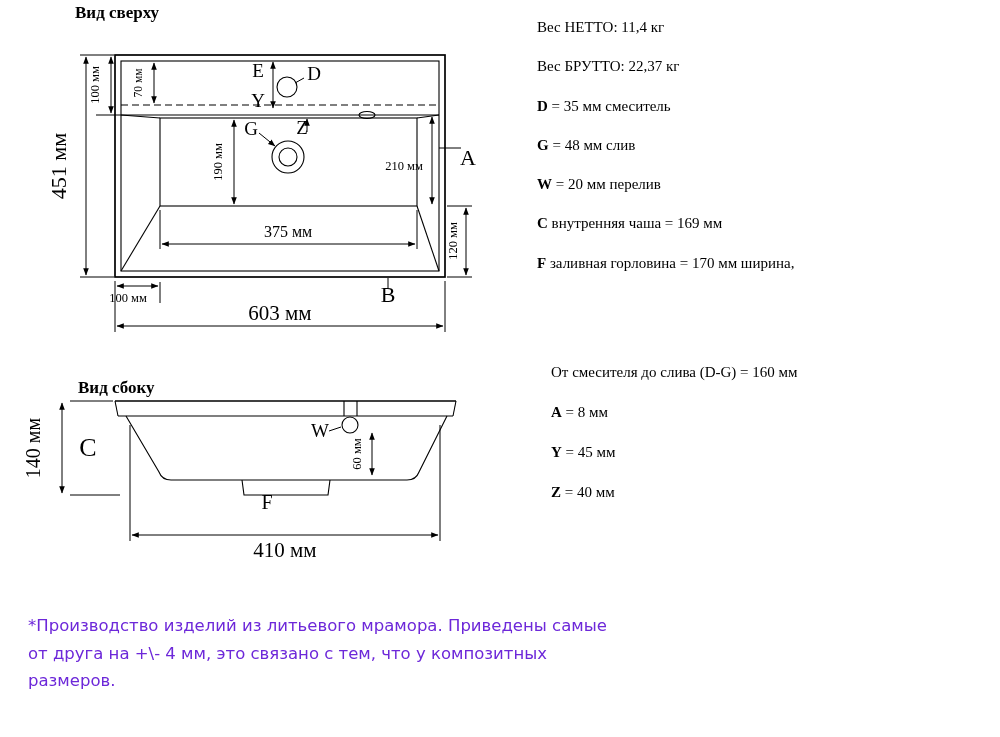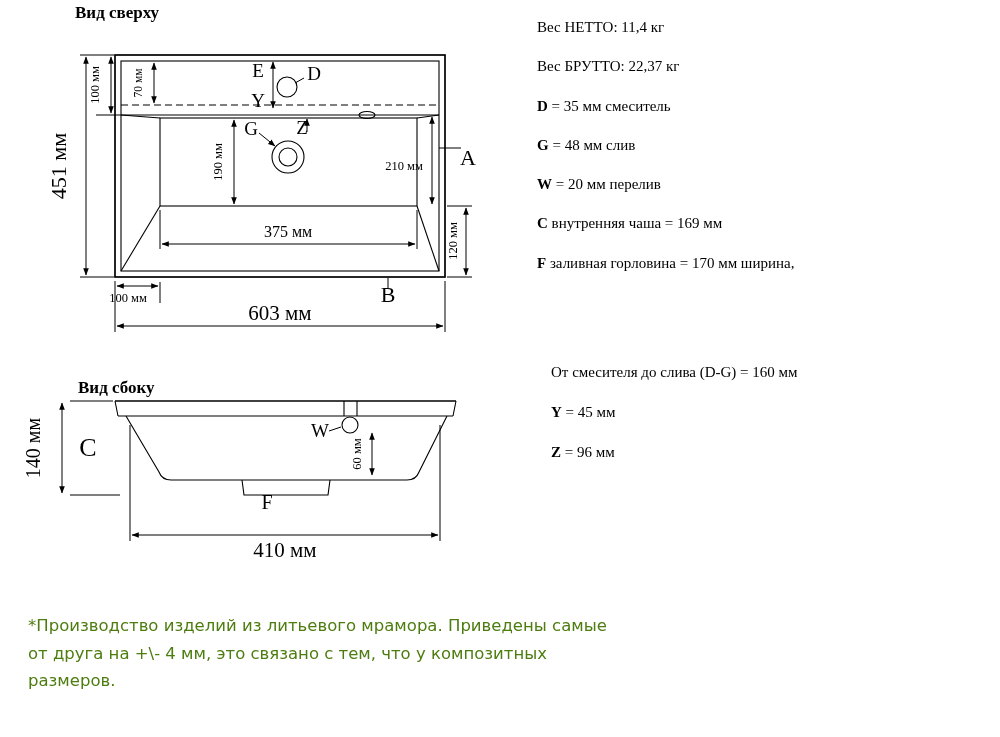--- a/index.html
+++ b/index.html
@@ -12,21 +12,21 @@
   .view-title { font-size:17px; font-weight:700; font-family:"Liberation Serif", serif; }
 
   
   .specs { width:460px; }
   .spec-line { display:block; font-size:15px; line-height:39.3px; white-space:nowrap; }
   .specs-bottom .spec-line { line-height:40px;margin-left:14px; }
   .spec-line b { font-weight:700; }
 
   
   .footnote { width:604px; font-family:"DejaVu Sans", sans-serif; }
-  .footnote-line { font-size:16.5px; line-height:27.6px; color:#4d7c0f; }
+  .footnote-line { font-size:16.5px; line-height:27.6px; color:#6d28d9; }
 
   
   .ln { stroke:#000; stroke-width:1.1; fill:none; }
   .ln-thick { stroke:#000; stroke-width:1.7; fill:none; }
   .dim { stroke:#000; stroke-width:1; fill:none; }
   .dash { stroke-dasharray:7 4; }
   svg text { font-family:"Liberation Serif", serif; fill:#000; }
   .t11 { font-size:11.5px; } .t12 { font-size:12.5px; } .t16 { font-size:16px; }
   .t18 { font-size:19px; }  .t20 { font-size:20px; }  .t21 { font-size:21px; }
   .t22 { font-size:22px; }  .t26 { font-size:26px; }
@@ -186,21 +186,22 @@
   <div class="spec-line"><b></b><span>Вес БРУТТО: 22,37 кг</span></div>
   <div class="spec-line"><b>D</b><span> = 35 мм смеситель</span></div>
   <div class="spec-line"><b>G</b><span> = 48 мм слив</span></div>
   <div class="spec-line"><b>W</b><span> = 20 мм перелив</span></div>
   <div class="spec-line"><b>C</b><span> внутренняя чаша = 169 мм</span></div>
   <div class="spec-line"><b>F</b><span> заливная горловина = 170 мм ширина,</span></div>
 </div>
 
 <div class="abs specs specs-bottom" style="left:537px; top:352px;">
   <div class="spec-line"><b></b><span>От смесителя до слива (D-G) = 160 мм</span></div>
+  <div class="spec-line"><b>A</b><span> = 8 мм</span></div>
   <div class="spec-line"><b>Y</b><span> = 45 мм</span></div>
-  <div class="spec-line"><b>Z</b><span> = 96 мм</span></div>
+  <div class="spec-line"><b>Z</b><span> = 40 мм</span></div>
 </div>
 
 <div class="abs footnote" style="left:28px; top:612px;">
   <div class="footnote-line">*Производство изделий из литьевого мрамора. Приведены самые</div>
   <div class="footnote-line">от друга на +\- 4 мм, это связано с тем, что у композитных</div>
   <div class="footnote-line">размеров.</div>
 </div>
 
 </body></html>

